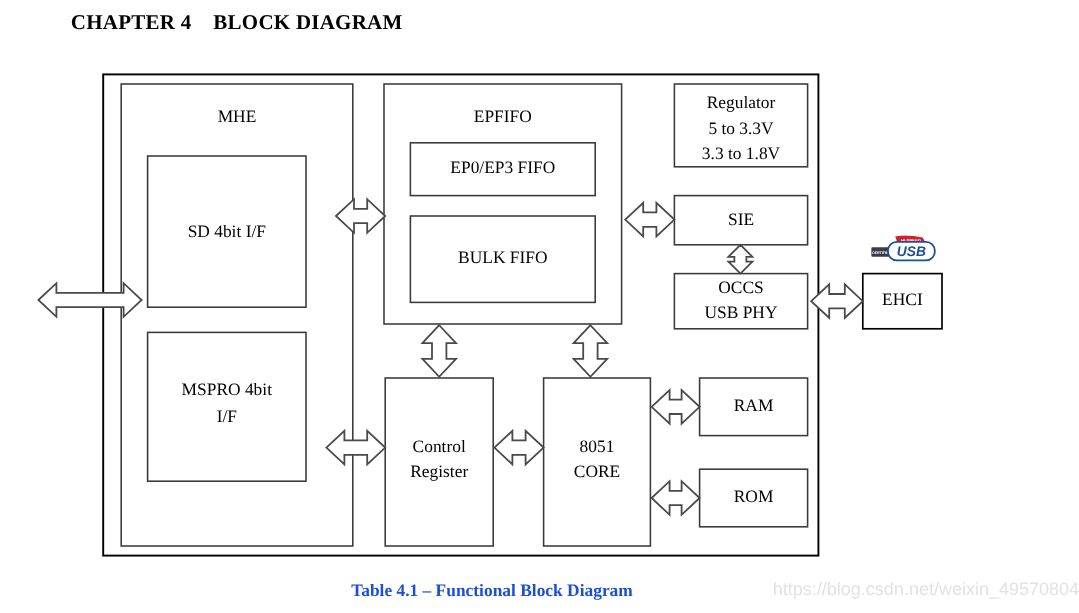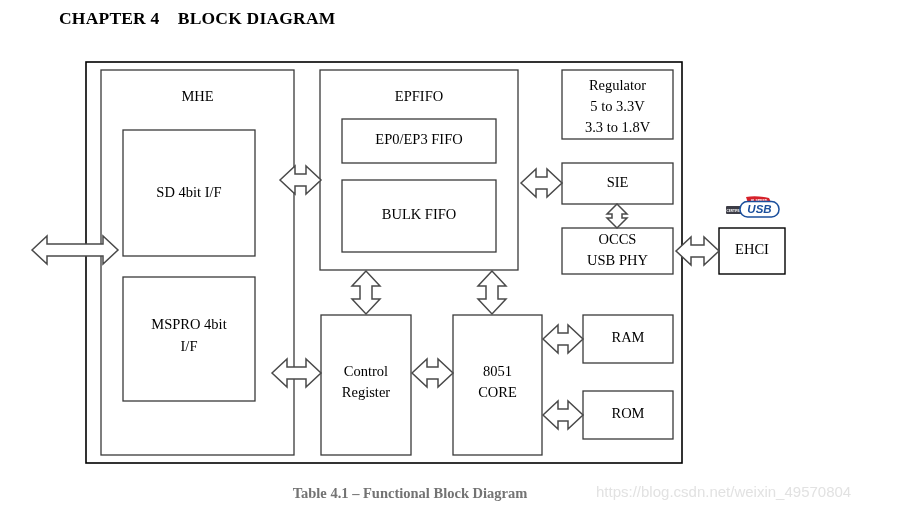--- a/index.html
+++ b/index.html
@@ -87,27 +87,27 @@
   
   #figure-caption {
     position: absolute;
     left: 0;
     top: 485px;
     width: 820px;
     text-align: center;
     font-family: "Liberation Serif", "DejaVu Serif", serif;
     font-weight: bold;
     font-size: 14.5px;
-    color: #737373;
+    color: #1d4ed8;
   }
 
   
   #watermark {
     position: absolute;
-    left: 596px;
+    left: 644px;
     top: 483px;
     font-family: "Liberation Sans", "DejaVu Sans", sans-serif;
     font-size: 15px;
     color: #e2e2e2;
     white-space: nowrap;
     user-select: none;
   }
 </style>
 </head>
 <body>

